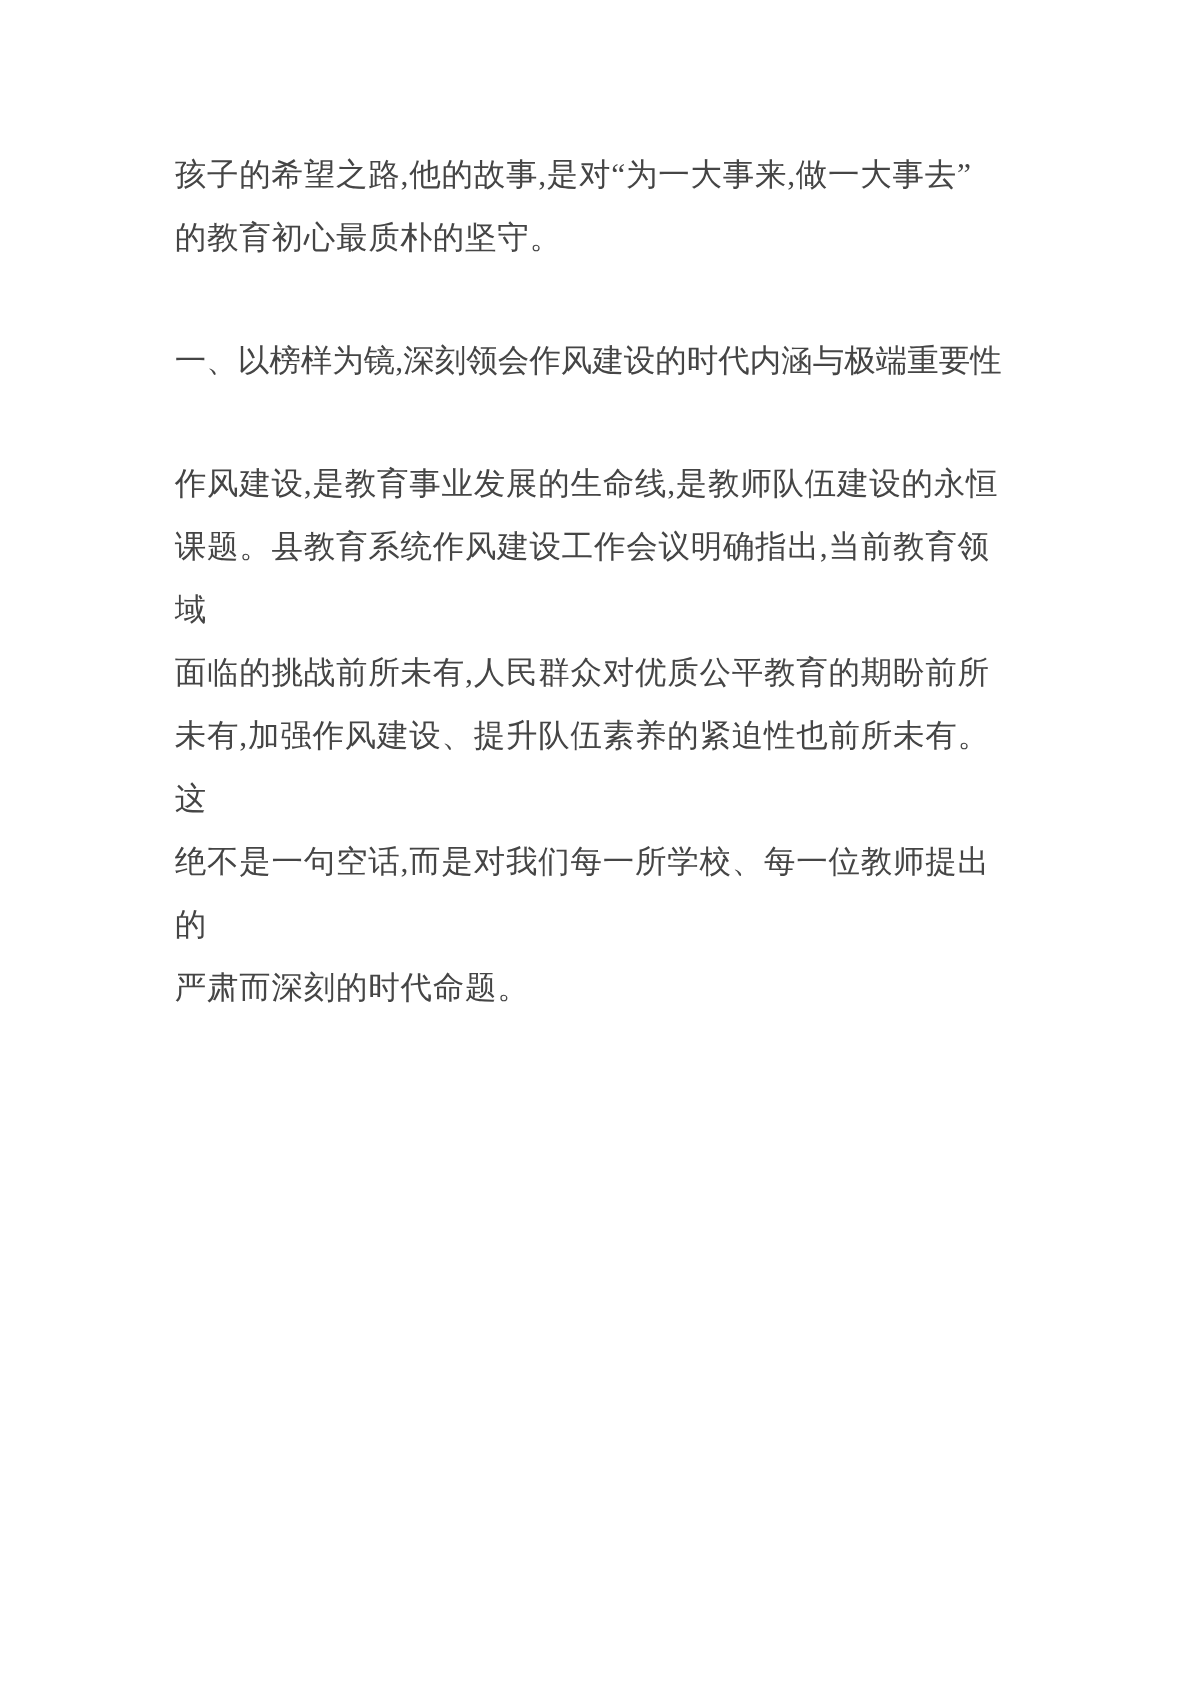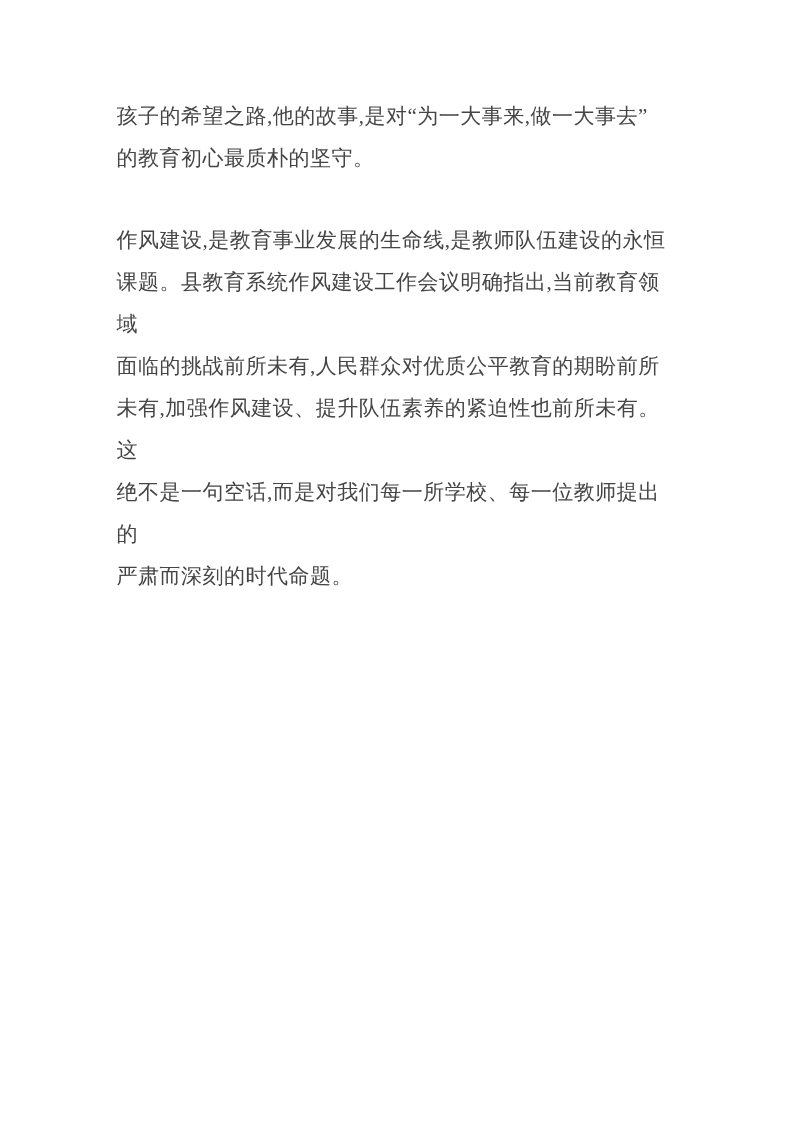--- a/index.html
+++ b/index.html
@@ -45,20 +45,21 @@
 </head>
 <body>
 
 <div class="page">
   <div class="doc-body">
 
     <div class="para">孩子的希望之路,他的故事,是对“为一大事来,做一大事去”
 的教育初心最质朴的坚守。</div>
 
 
+    <div class="heading">一、以榜样为镜,深刻领会作风建设的时代内涵与极端重要性</div>
 
     <div class="para">作风建设,是教育事业发展的生命线,是教师队伍建设的永恒
 课题。县教育系统作风建设工作会议明确指出,当前教育领域
 面临的挑战前所未有,人民群众对优质公平教育的期盼前所
 未有,加强作风建设、提升队伍素养的紧迫性也前所未有。这
 绝不是一句空话,而是对我们每一所学校、每一位教师提出的
 严肃而深刻的时代命题。</div>
 
   </div>
 </div>

